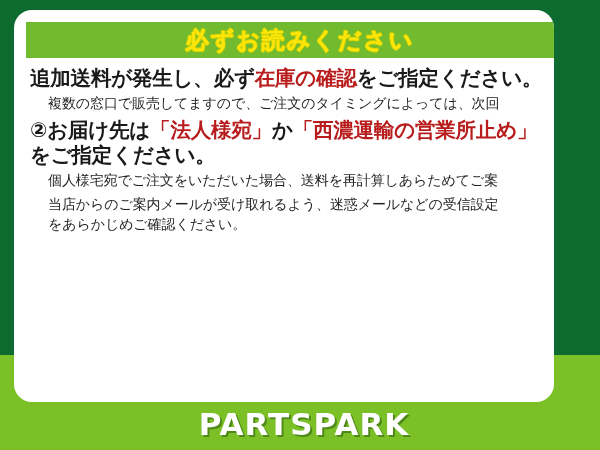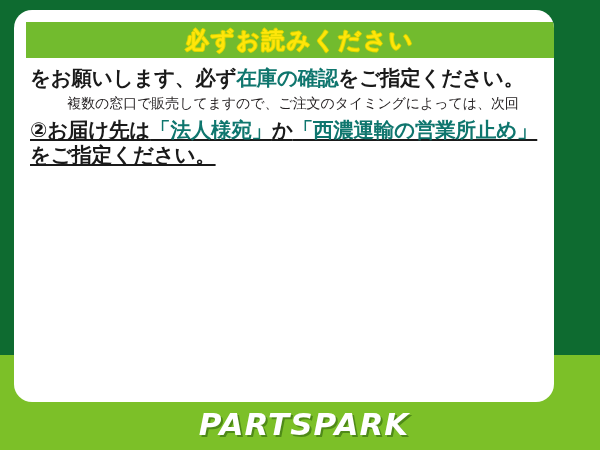--- a/index.html
+++ b/index.html
@@ -81,46 +81,43 @@
   .item-heading {
     color: #1a1a1a;
     font-size: 20.5px;
     font-weight: bold;
     line-height: 1.25;
     letter-spacing: -0.2px;
     white-space: nowrap;
   }
   .item-heading.wrap {
     white-space: normal;
-    text-decoration: underline;
   }
   .hl {
-    color: #0f766e;
+    color: #b91c1c;
   }
 
   .item-body {
     color: #231f20;
     font-size: 14px;
     line-height: 1.42;
     margin-top: 2px;
     padding-left: 18px;
     letter-spacing: -0.1px;
   }
   .item-body .line {
     white-space: nowrap;
-    text-align: center;
   }
 
   .brand {
     position: absolute;
     left: 8px;
     right: 0;
     bottom: 8px;
     text-align: center;
-    font-style: italic;
   }
   .brand-text {
     display: inline-block;
     color: #ffffff;
     font-size: 31px;
     font-weight: bold;
     letter-spacing: 1px;
     text-shadow: 2px 2px 0 #4f8a18;
   }
 </style>
@@ -134,36 +131,41 @@
   <div class="card">
 
     <div class="title-bar">
       <span class="title-text">必ずお読みください</span>
     </div>
 
     <div class="items">
 
       <div class="item">
         <div class="item-heading">
-          <span>をお願いします、必ず</span><span class="hl">在庫の確認</span><span>をご指定ください。</span>
+          <span>追加送料が発生し、必ず</span><span class="hl">在庫の確認</span><span>をご指定ください。</span>
         </div>
         <div class="item-body">
           <div class="line">複数の窓口で販売してますので、ご注文のタイミングによっては、次回</div>
         </div>
       </div>
 
       <div class="item">
         <div class="item-heading wrap">
           <span>②お届け先は</span><span class="hl">「法人様宛」</span><span>か</span><span class="hl">「西濃運輸の営業所止め」</span><span>をご指定ください。</span>
         </div>
         <div class="item-body">
+          <div class="line">個人様宅宛でご注文をいただいた場合、送料を再計算しあらためてご案</div>
         </div>
       </div>
 
       <div class="item">
+        <div class="item-body">
+          <div class="line">当店からのご案内メールが受け取れるよう、迷惑メールなどの受信設定</div>
+          <div class="line">をあらかじめご確認ください。</div>
+        </div>
       </div>
 
     </div>
   </div>
 
   <div class="brand">
     <span class="brand-text">PARTSPARK</span>
   </div>
 
 </div>

